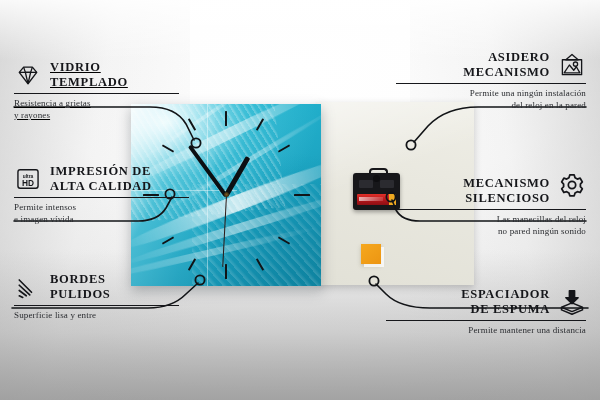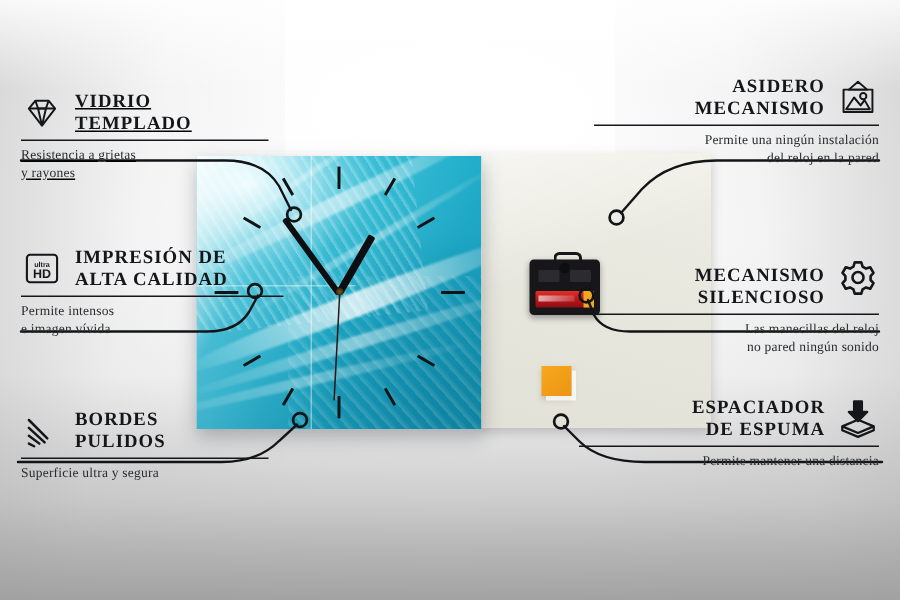--- a/index.html
+++ b/index.html
@@ -228,21 +228,21 @@
             <path d="M6 20 L14 26"></path>
             <path d="M6 26 L10 28"></path>
         </g>
       </svg>
       <div>
         <div class="ttl">BORDES</div>
         <div class="ttl">PULIDOS</div>
       </div>
     </div>
     <div class="rule"></div>
-    <div class="sub">Superficie ultra y segura</div>
+    <div class="sub">Superficie lisa y entre</div>
   </div>
 
   <div class="feat right" style="left:396px;top:50px;width:190px;">
     <div class="hdr">
       <div style="flex:1;">
         <div class="ttl">ASIDERO</div>
         <div class="ttl">MECANISMO</div>
       </div>
       <svg class="ico" viewBox="0 0 32 32">
         <g fill="none" stroke="#15161a" stroke-width="1.5" stroke-linejoin="round">
@@ -269,21 +269,21 @@
           <path d="M13.5 4.5 h5 l1 3.2 2.6 1.5 3.2-1 2.5 4.3 -2.2 2.4 0 3 2.2 2.4 -2.5 4.3 -3.2-1 -2.6 1.5 -1 3.2 h-5 l-1-3.2 -2.6-1.5 -3.2 1 -2.5-4.3 2.2-2.4 0-3 -2.2-2.4 2.5-4.3 3.2 1 2.6-1.5 Z"></path>
           <circle cx="16" cy="16" r="4.2"></circle>
         </g>
       </svg>
     </div>
     <div class="rule"></div>
     <div class="sub">Las manecillas del reloj</div>
     <div class="sub">no pared ningún sonido</div>
   </div>
 
-  <div class="feat right" style="left:386px;top:264px;width:200px;">
+  <div class="feat right" style="left:386px;top:287px;width:200px;">
     <div class="hdr">
       <div style="flex:1;">
         <div class="ttl">ESPACIADOR</div>
         <div class="ttl">DE ESPUMA</div>
       </div>
       <svg class="ico" viewBox="0 0 32 32">
         <g fill="none" stroke="#15161a" stroke-width="1.7" stroke-linejoin="round">
           <path d="M13 3 h6 v8 h4 l-7 7 -7-7 h4 Z" fill="#15161a"></path>
           <path d="M16 17 L28 22 L16 27 L4 22 Z"></path>
           <path d="M4 22 v3 l12 5 12-5 v-3"></path>

